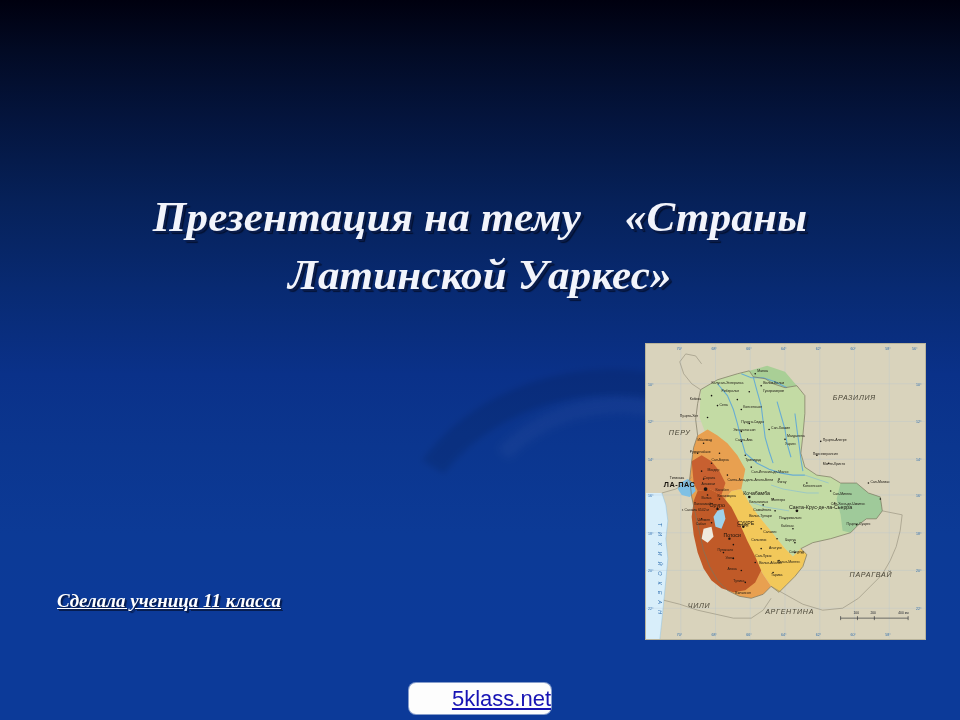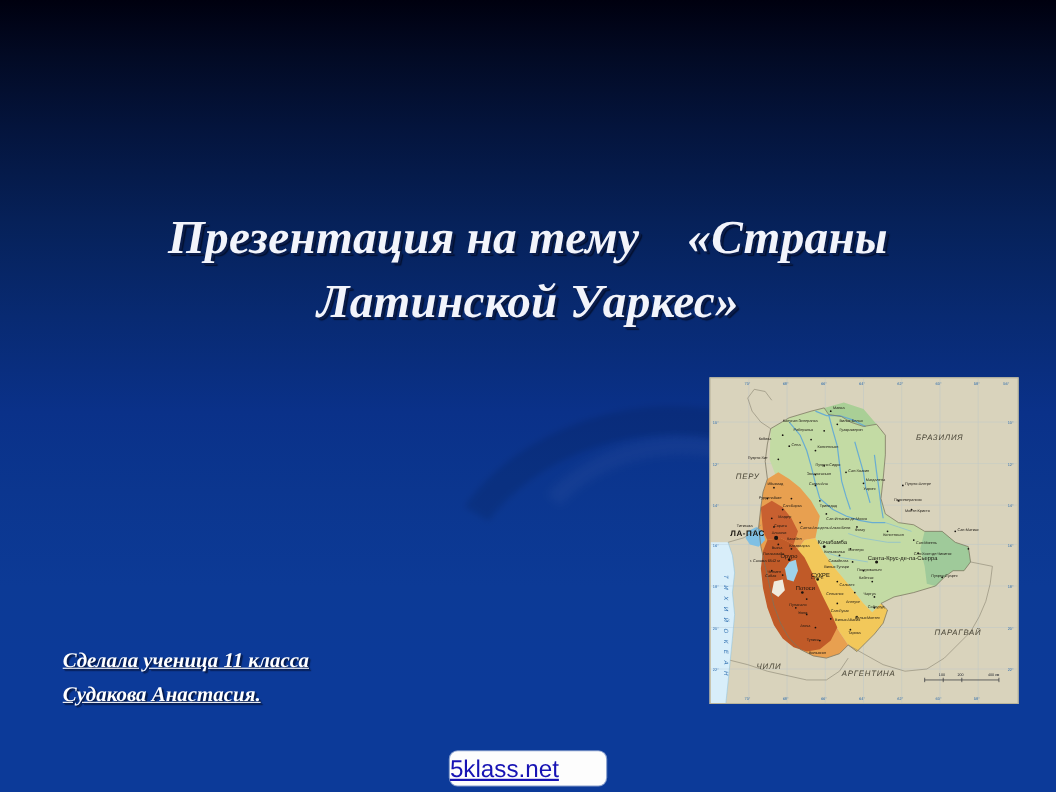--- a/index.html
+++ b/index.html
@@ -103,21 +103,21 @@
     position: absolute;
     left: 409px;
     top: 683px;
     width: 142px;
     height: 31px;
     background: #fdfdfd;
     border-radius: 7px;
     box-shadow: 0 0 0 1px rgba(255,255,255,0.5);
     display: flex;
     align-items: center;
-    justify-content: flex-start;
+    justify-content: flex-end;
   }
   #footer-badge .txt {
     color: #1713b4;
     font-family: "Liberation Sans", "DejaVu Sans", sans-serif;
     font-size: 22px;
     letter-spacing: 0px;
     text-decoration: underline;
   }
 
   
@@ -184,21 +184,20 @@
   <div class="swoosh swoosh-a"></div>
   <div class="swoosh swoosh-b"></div>
 
   <div id="title-block">
     <span class="line">Презентация на тему    «Страны</span>
     <span class="line">Латинской Уаркес»</span>
   </div>
 
   <div id="author-block">
     <span class="line">Сделала ученица 11 класса</span>
-    <span class="line">Судакова Анастасия.</span>
   </div>
 
   <div id="map-figure">
     <svg id="map-svg" viewBox="0 0 281 297" preserveAspectRatio="none">
 
       <rect x="0" y="0" width="281" height="297" fill="#d9d3bc"></rect>
 
       <path d="M0,150 L16,150 L20,162 L22,178 L20,196 L22,216 L20,238 L18,258 L16,278 L14,297 L0,297 Z" fill="#d8eefa"></path>
       <path d="M16,150 L20,162 L22,178 L20,196 L22,216 L20,238 L18,258 L16,278 L14,297" fill="none" stroke="#8fc3e2" stroke-width="0.5"></path>
 

